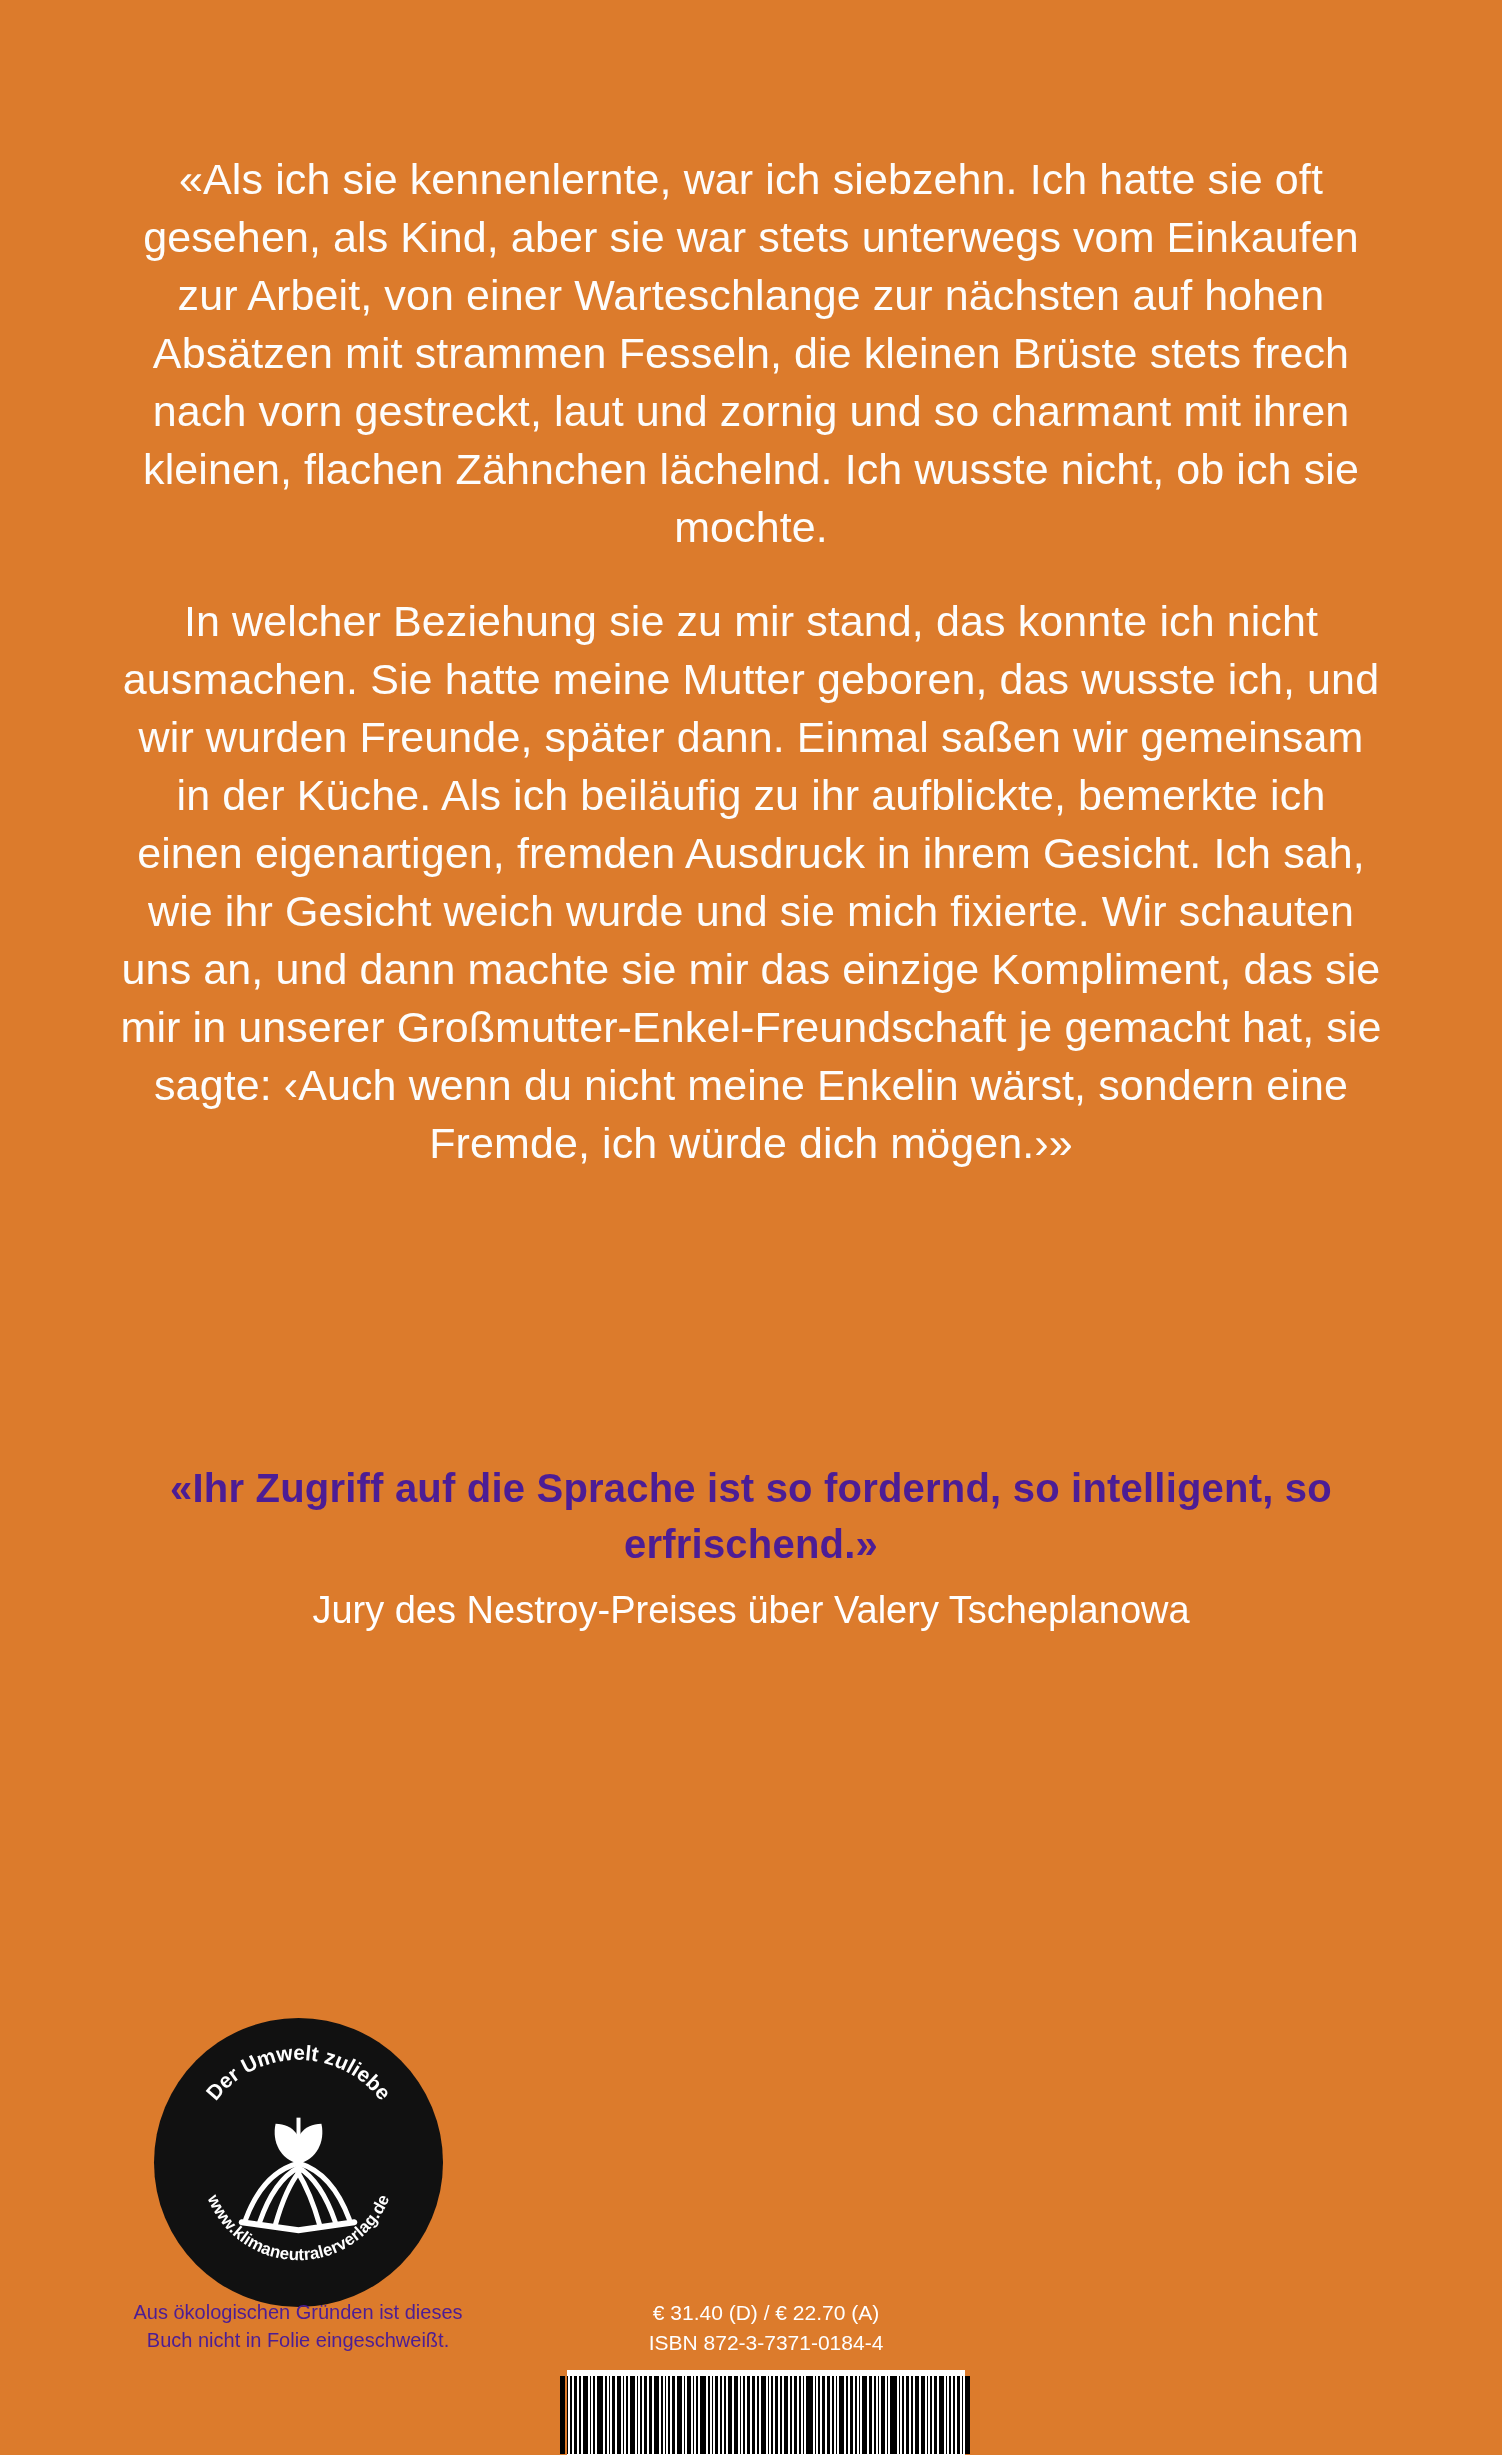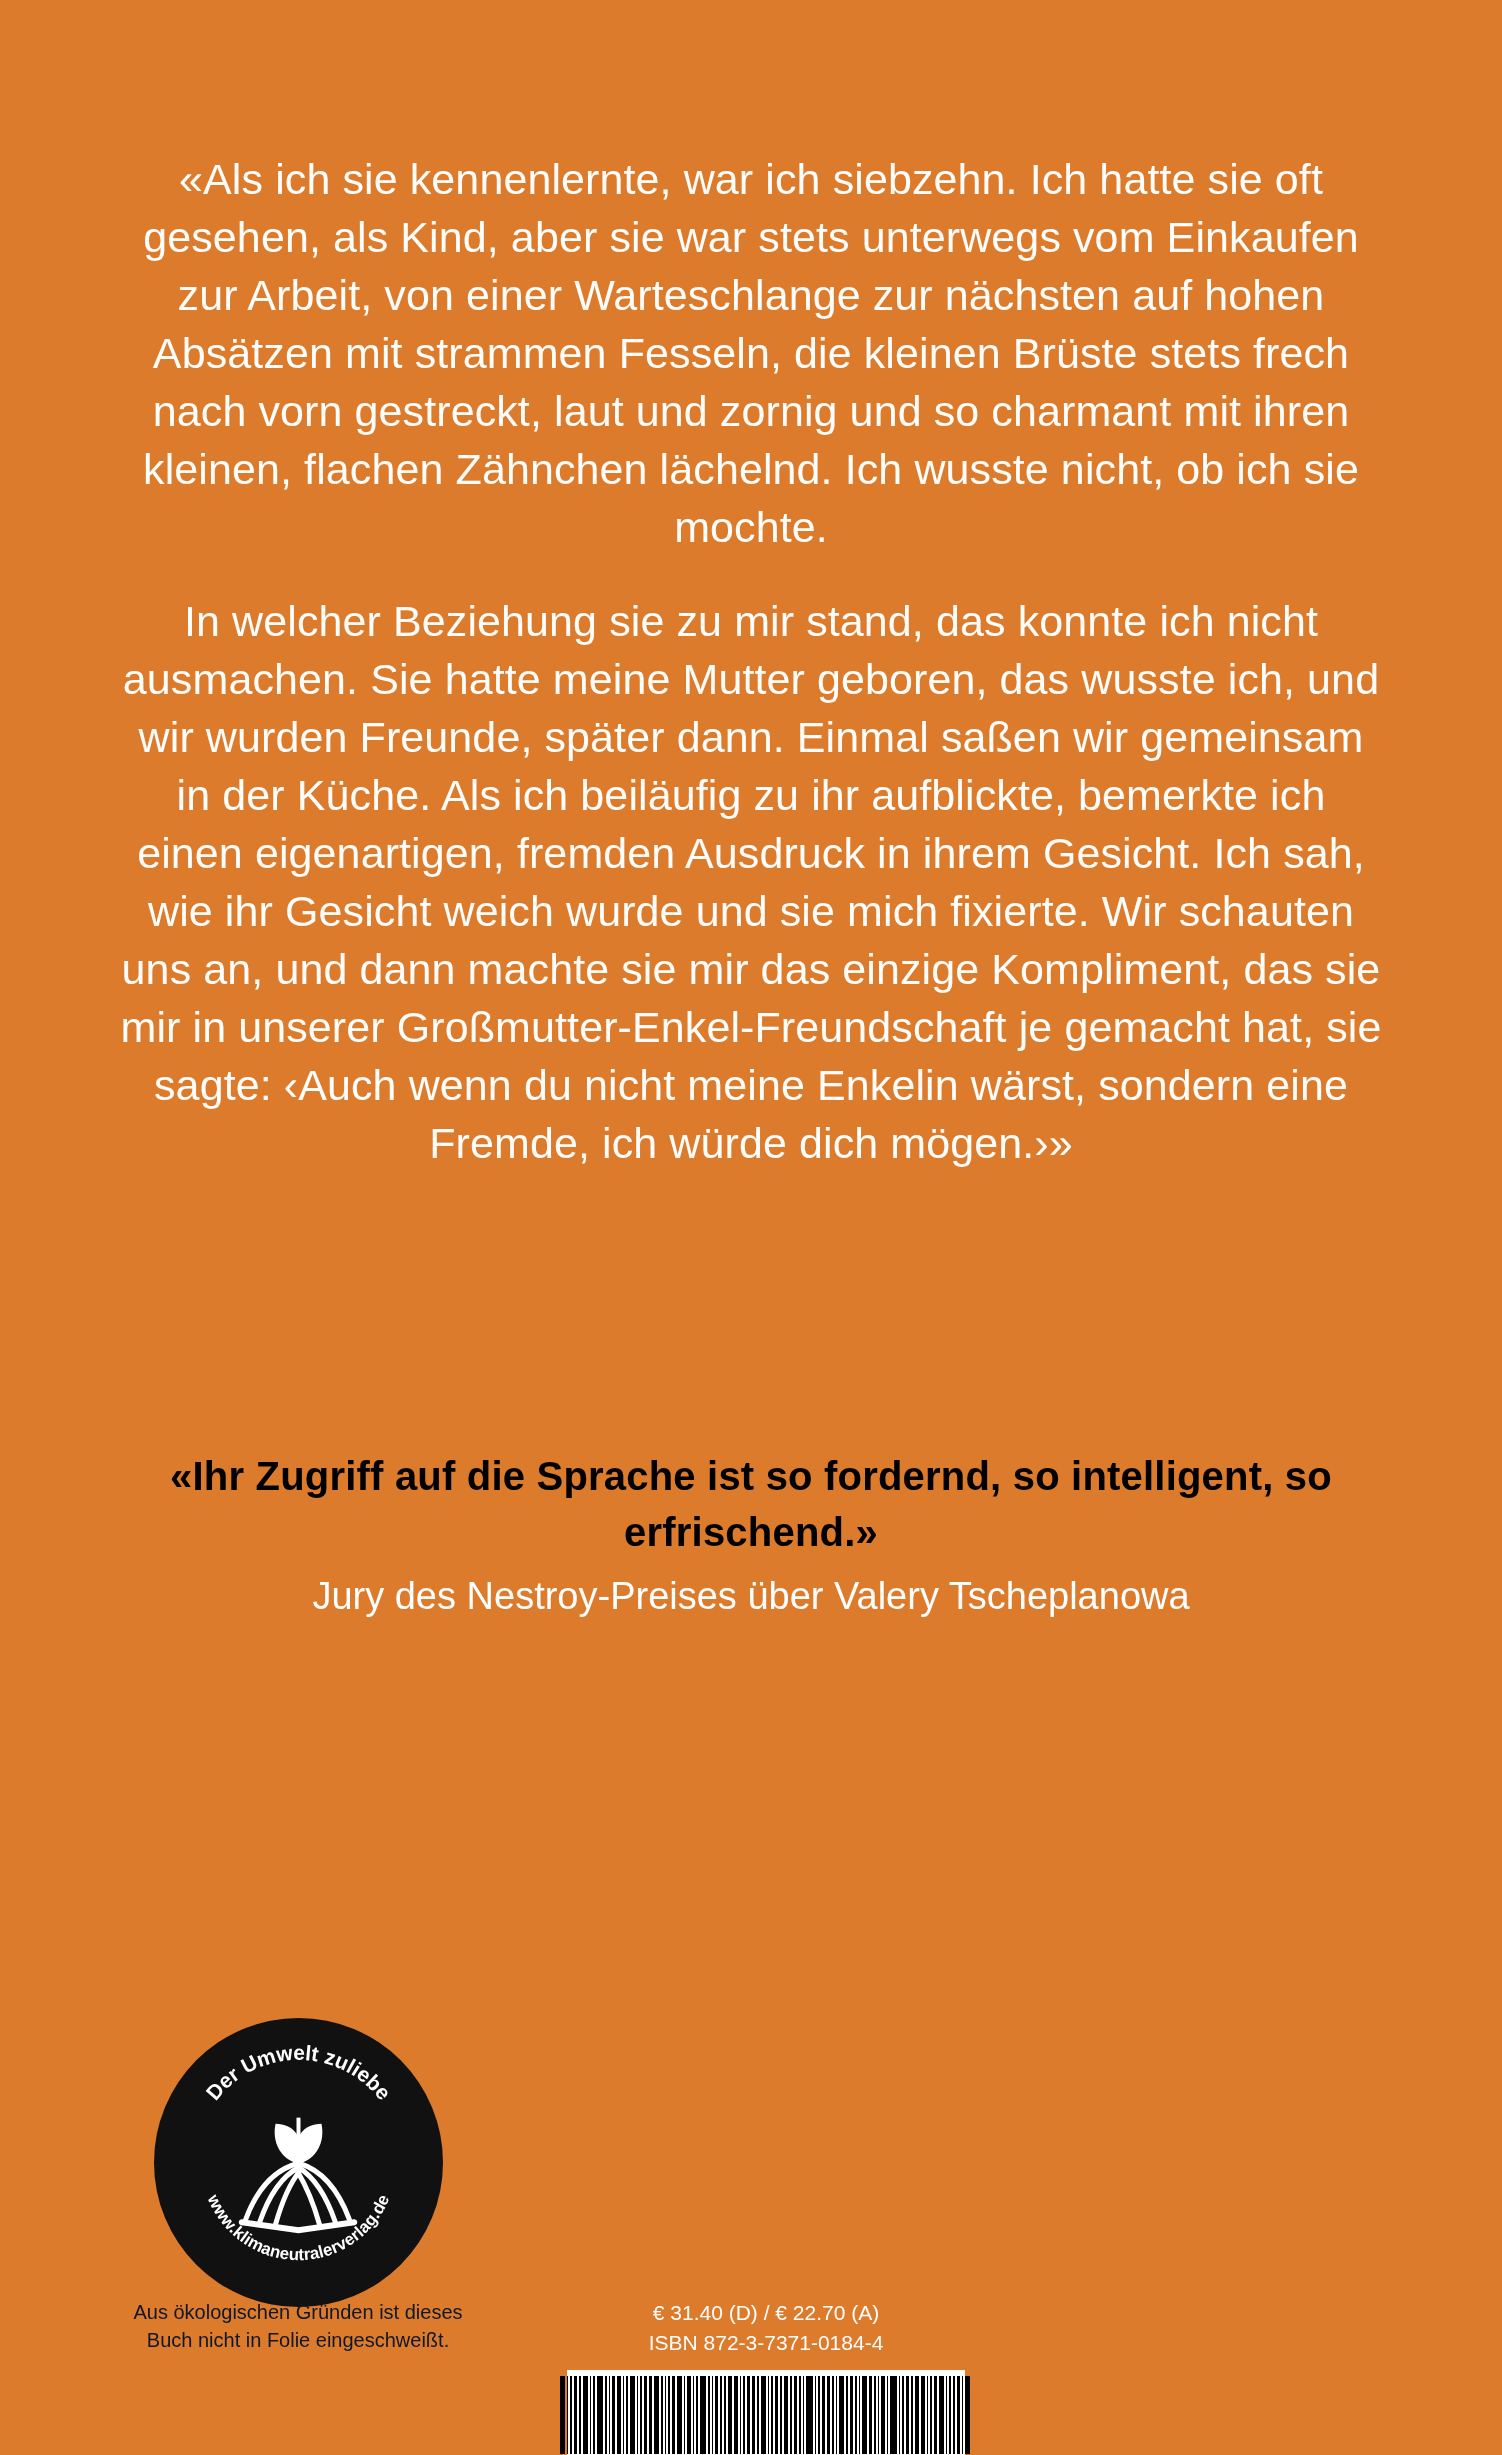--- a/index.html
+++ b/index.html
@@ -45,25 +45,25 @@
 
   
   .praise {
     position: absolute;
     left: 119px;
     top: 1448px;
     width: 1264px;
     text-align: center;
   }
   .praise .quote {
-    margin: 0;
+    margin: 12px;
     font-size: 40px;
     line-height: 56px;
     font-weight: 700;
-    color: #000000;
+    color: #4c1d95;
     letter-spacing: 0.2px;
   }
   .praise .attrib {
     margin: 10px 0 0 0;
     font-size: 38px;
     line-height: 52px;
     font-weight: 400;
     color: #ffffff;
   }
 
@@ -92,21 +92,21 @@
 
   
   .eco-note {
     position: absolute;
     left: 109px;
     top: 2298px;
     width: 378px;
     text-align: center;
     font-size: 20px;
     line-height: 28px;
-    color: #0f172a;
+    color: #4c1d95;
     font-weight: 400;
   }
 
   .price-block {
     position: absolute;
     left: 557px;
     top: 2298px;
     width: 418px;
     text-align: center;
     font-size: 21px;

